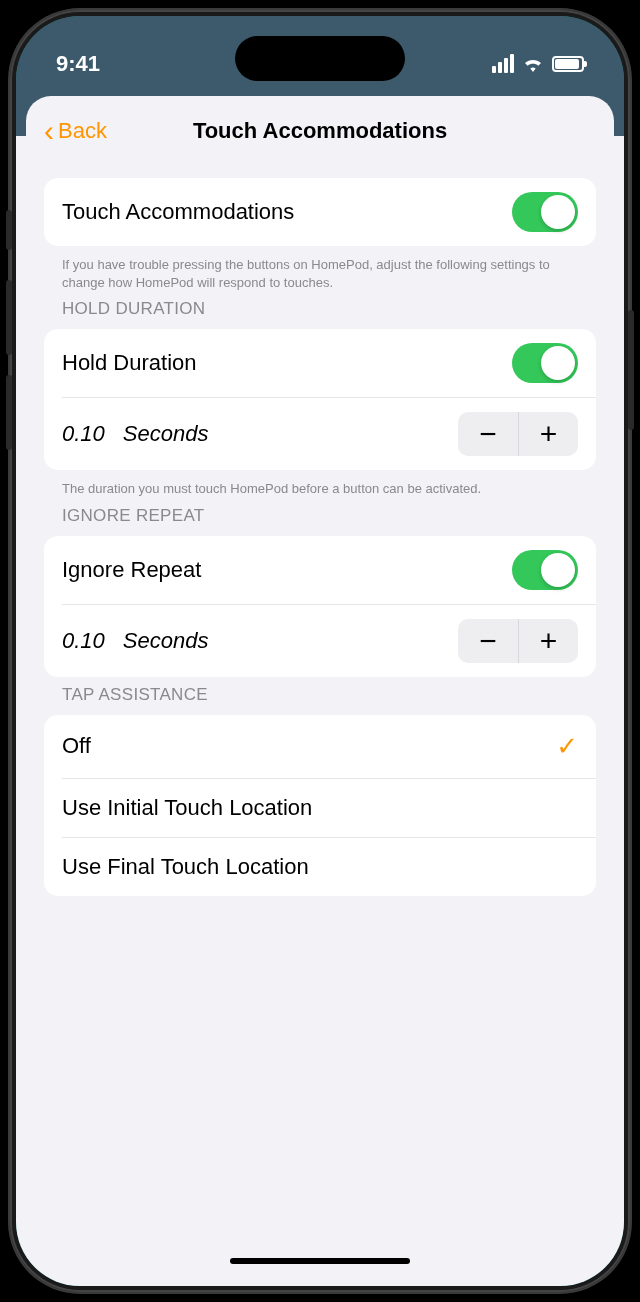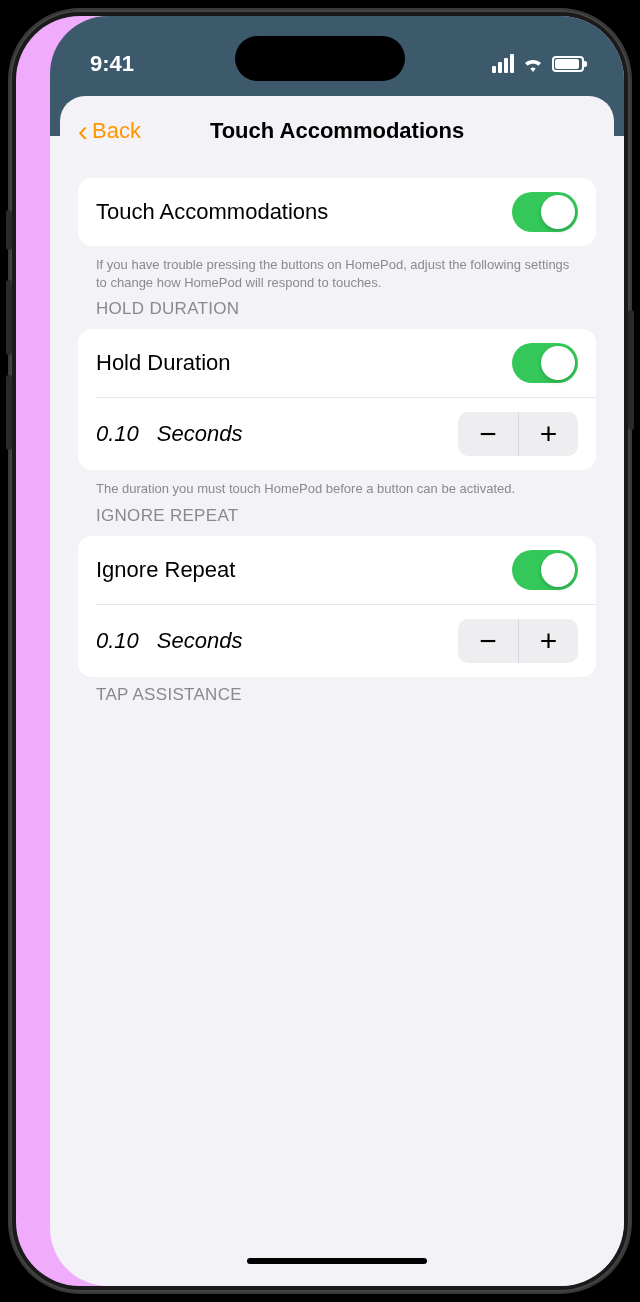--- a/index.html
+++ b/index.html
@@ -9,25 +9,24 @@
       height: 1282px;
       background: #1a1a1a;
       border-radius: 70px;
       padding: 6px;
       position: relative;
       box-shadow: 0 0 0 2px #3a3a3a, inset 0 0 0 2px #444;
     }
     .phone-inner {
       width: 100%;
       height: 100%;
-      background: #f0abfc;
+      background: #0f766e;
       border-radius: 64px;
       overflow: hidden;
       position: relative;
-      padding-left: 34px;
     }
     .dynamic-island {
       position: absolute;
       top: 20px;
       left: 50%;
       transform: translateX(-50%);
       width: 170px;
       height: 45px;
       background: #000;
       border-radius: 30px;
@@ -250,20 +249,34 @@
                 <div class="stepper">
                   <div class="stepper-btn">−</div>
                   <div class="stepper-btn">+</div>
                 </div>
               </div>
             </div>
           </div>
 
           <div class="group">
             <div class="group-header">TAP ASSISTANCE</div>
+            <div class="card">
+              <div class="list-row">
+                <span class="row-label">Off</span>
+                <span class="check">✓</span>
+              </div>
+              <div class="list-row-sep"></div>
+              <div class="list-row">
+                <span class="row-label">Use Initial Touch Location</span>
+              </div>
+              <div class="list-row-sep"></div>
+              <div class="list-row">
+                <span class="row-label">Use Final Touch Location</span>
+              </div>
+            </div>
           </div>
 
         </div>
         <div class="home-indicator"></div>
       </div>
     </div>
   </div>
 </div>
 
 </body></html>

